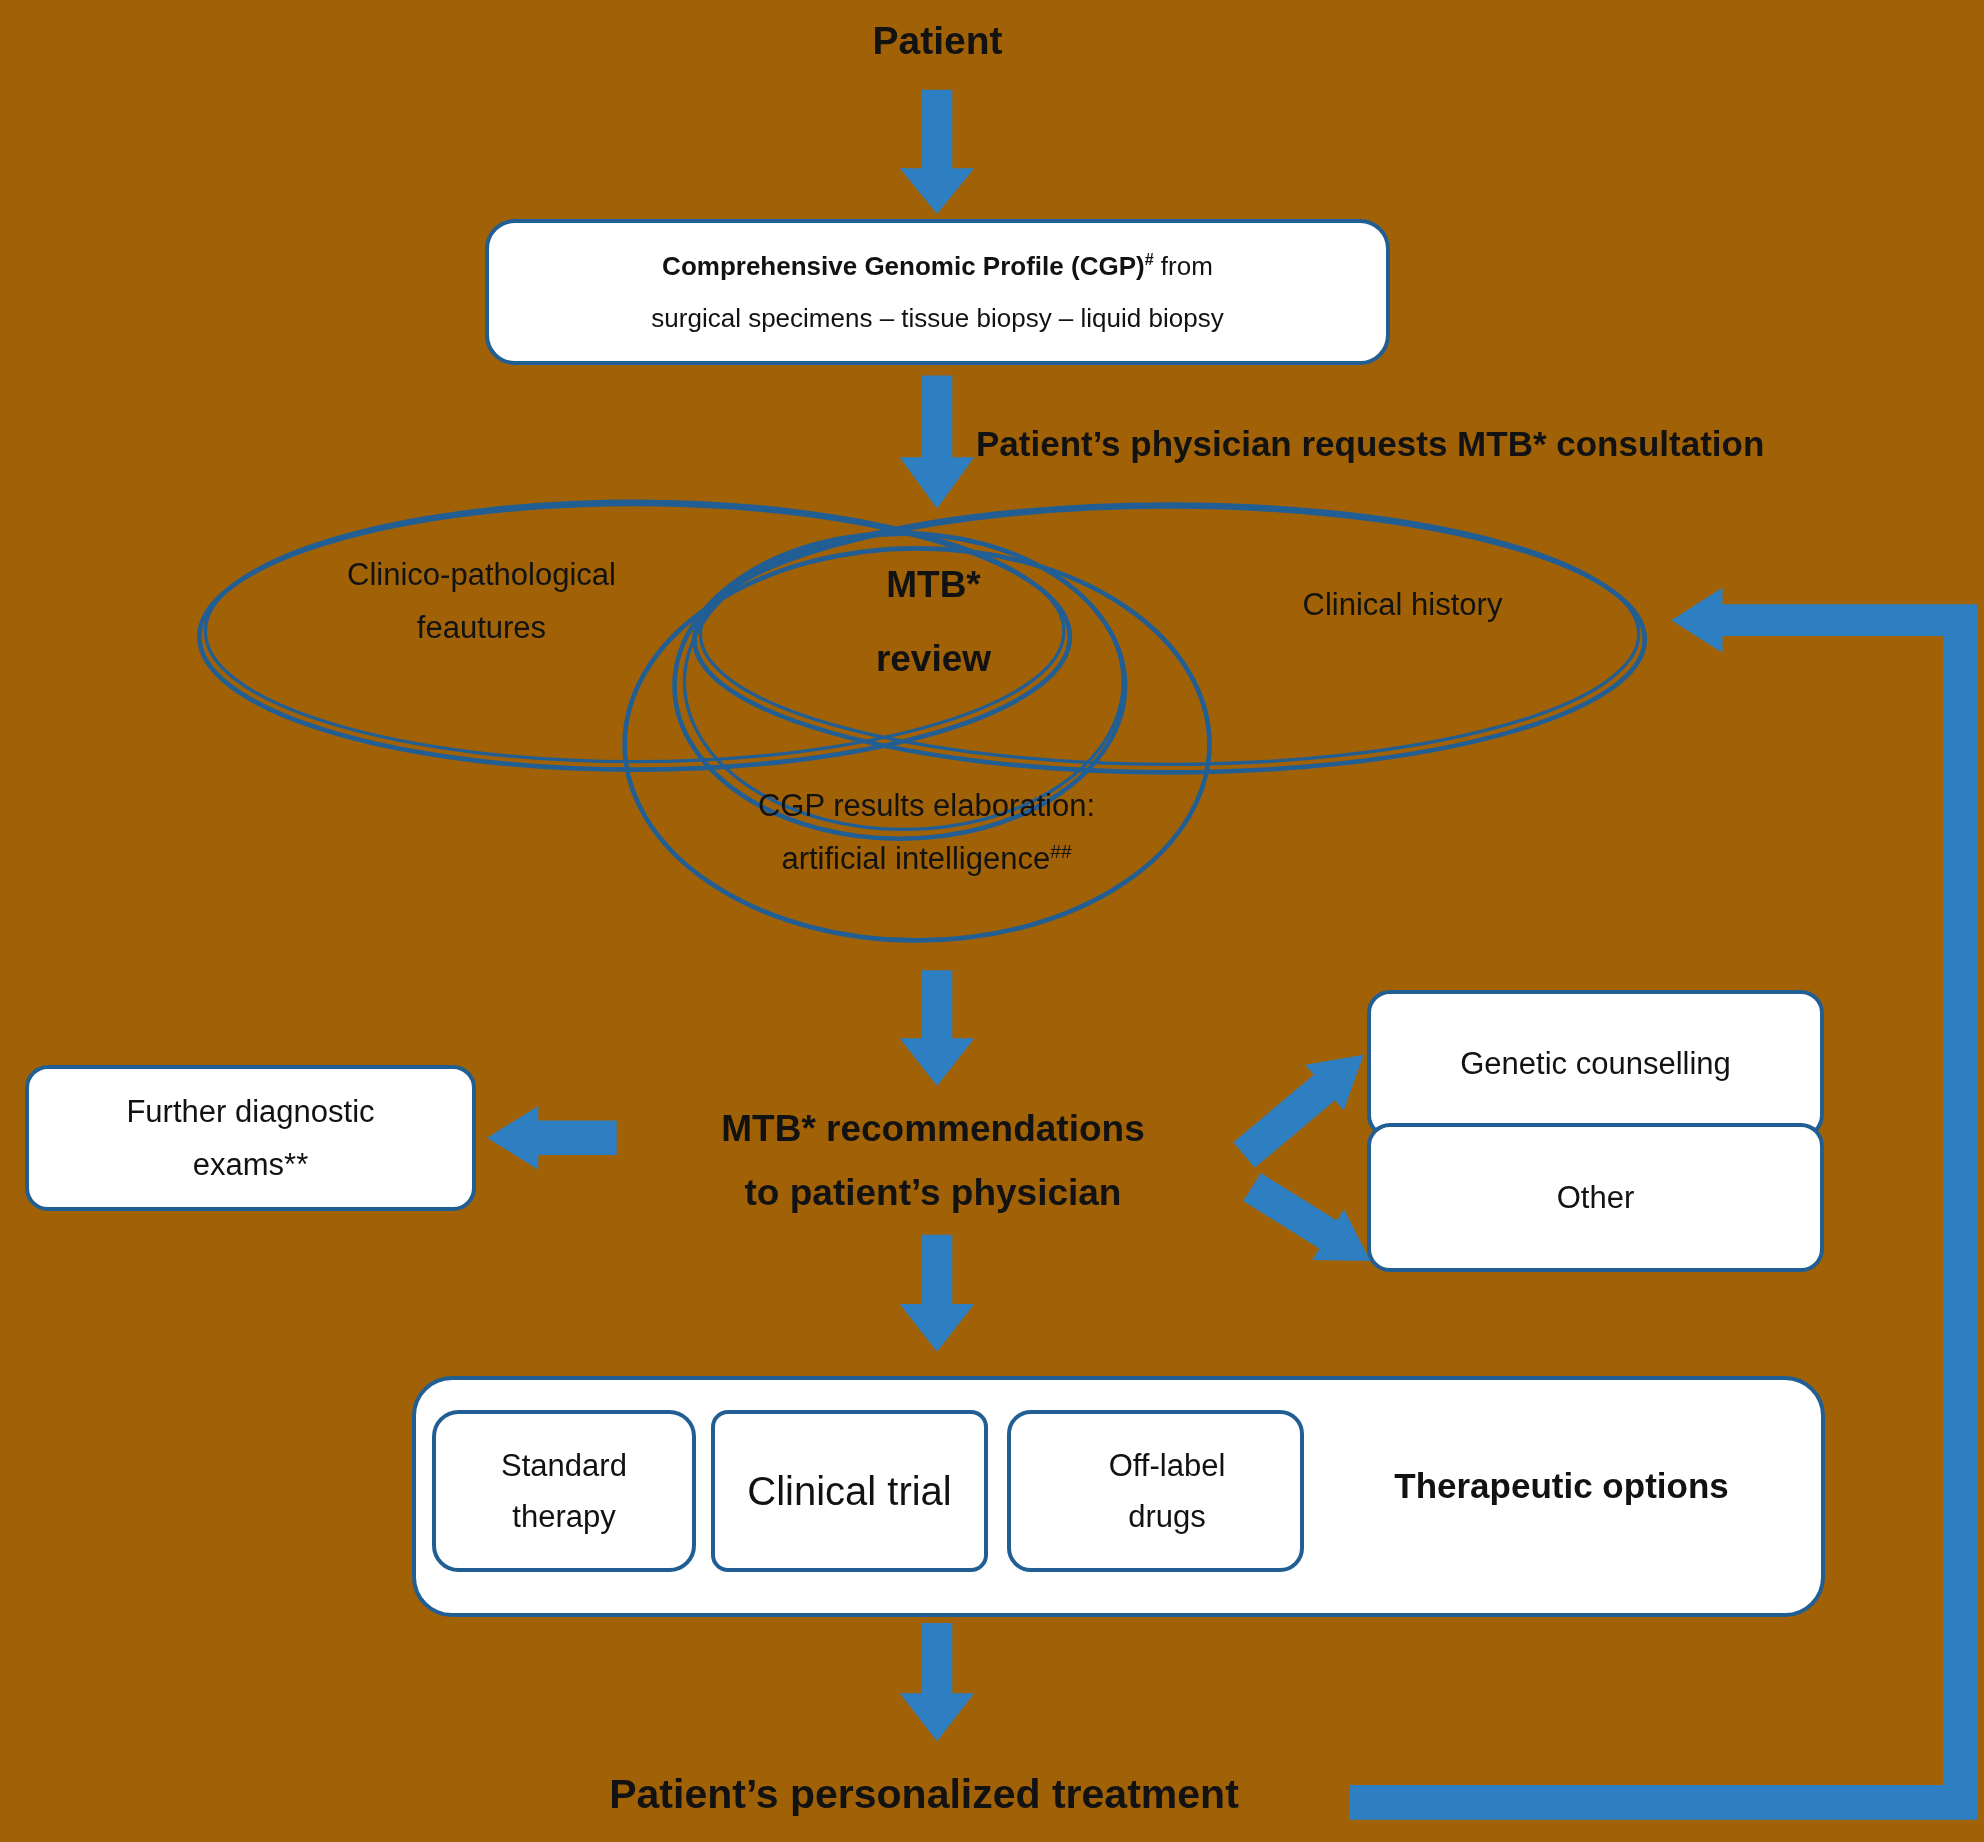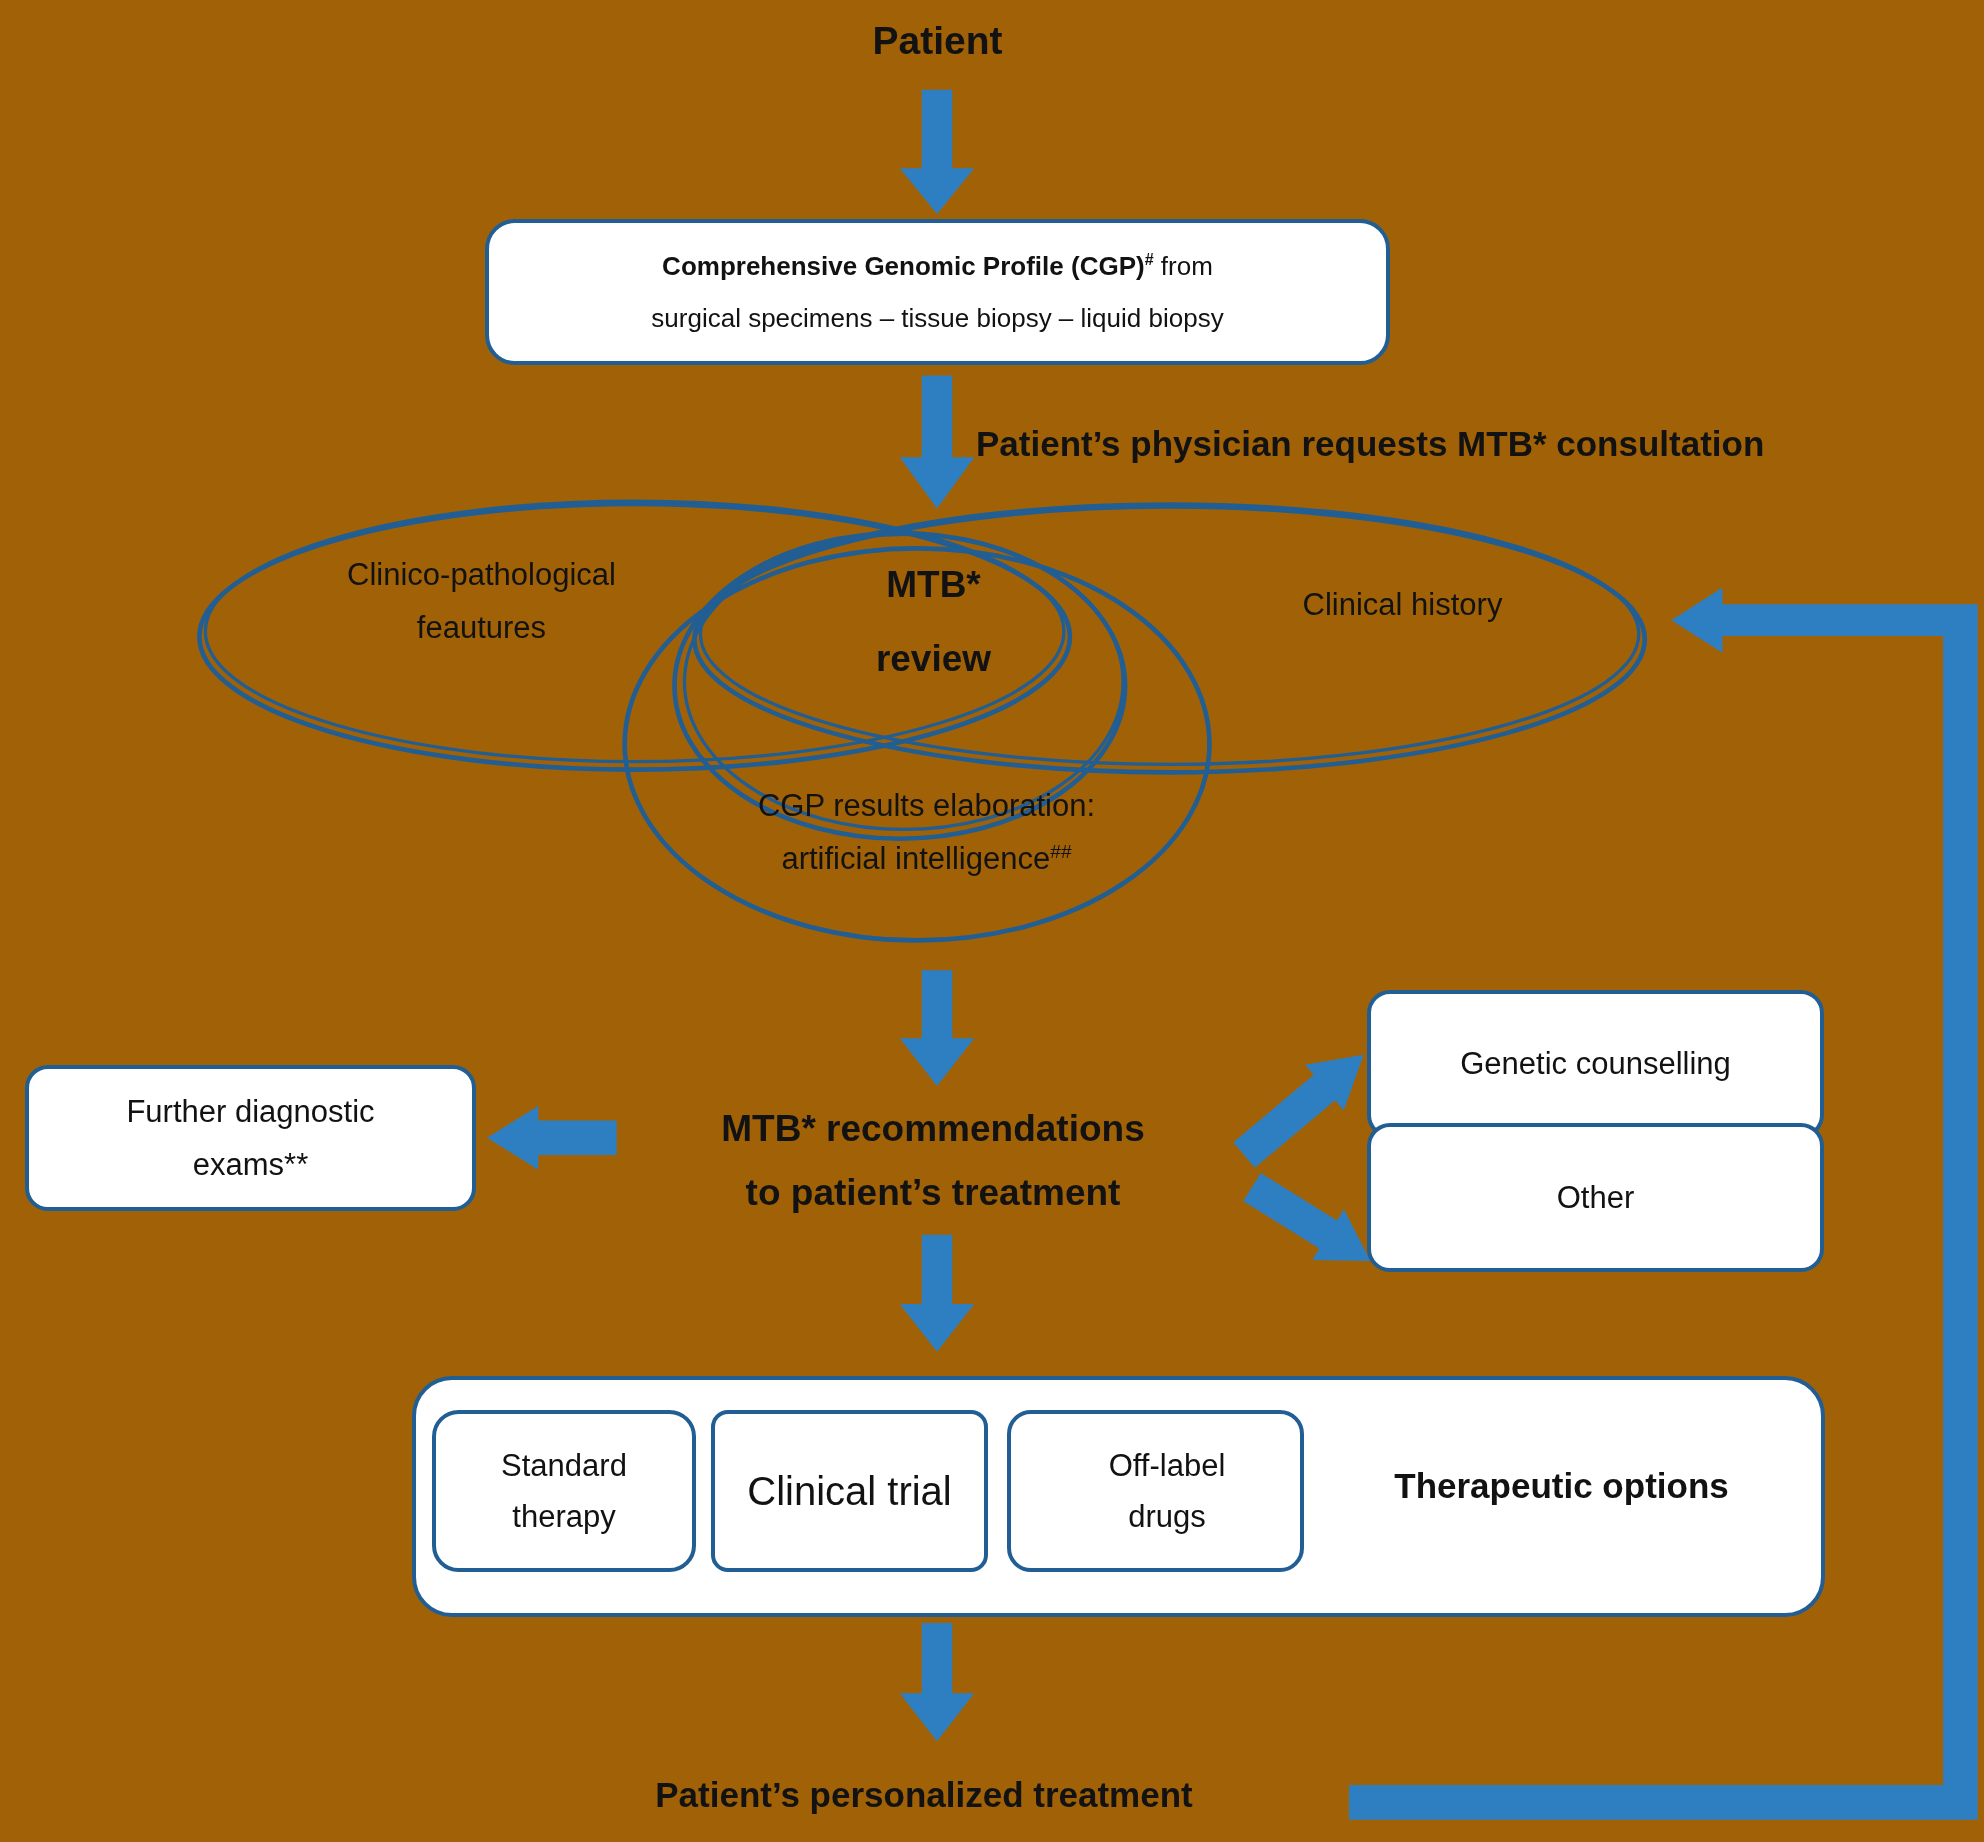--- a/index.html
+++ b/index.html
@@ -80,21 +80,21 @@
 
   <div class="txt" style="left:1170px;top:579px;width:465px;font-size:31px;line-height:51px;">Clinical history</div>
 
   <div class="txt" style="left:694px;top:779px;width:465px;font-size:31px;line-height:53px;">
     <span class="ln">CGP results elaboration:</span>
     <span class="ln"><span>artificial intelligence</span><sup>##</sup></span>
   </div>
 
   <div class="txt b" style="left:667px;top:1097px;width:532px;font-size:37px;line-height:64px;">
     <span class="ln">MTB* recommendations</span>
-    <span class="ln">to patient’s treatment</span>
+    <span class="ln">to patient’s physician</span>
   </div>
 
   <div class="box" style="left:25px;top:1065px;width:443px;height:138px;border-radius:23px;font-size:31px;line-height:53px;">
     <span class="ln">Further diagnostic</span>
     <span class="ln">exams**</span>
   </div>
 
   <div class="box" style="left:1367px;top:958px;width:449px;height:140px;border-radius:23px;font-size:31px;margin-top:32px;">Genetic counselling</div>
 
   <div class="box" style="left:1367px;top:1123px;width:449px;height:141px;border-radius:23px;font-size:31px;">Other</div>
@@ -108,16 +108,16 @@
 
   <div class="box" style="left:711px;top:1410px;width:269px;height:154px;border-radius:17px;font-size:40px;">Clinical trial</div>
 
   <div class="box" style="left:1007px;top:1410px;width:266px;height:154px;border-radius:24px;font-size:31px;line-height:51px;padding-left:23px;">
     <span class="ln">Off-label</span>
     <span class="ln">drugs</span>
   </div>
 
   <div class="txt b" style="left:1329px;top:1460px;width:465px;font-size:35px;line-height:51px;">Therapeutic options</div>
 
-  <div class="txt b" style="left:585px;top:1769px;width:678px;font-size:35px;line-height:51px;">Patient’s personalized treatment</div>
+  <div class="txt b" style="left:585px;top:1769px;width:678px;font-size:41px;line-height:51px;">Patient’s personalized treatment</div>
 
 </div>
 
 
 </body></html>

